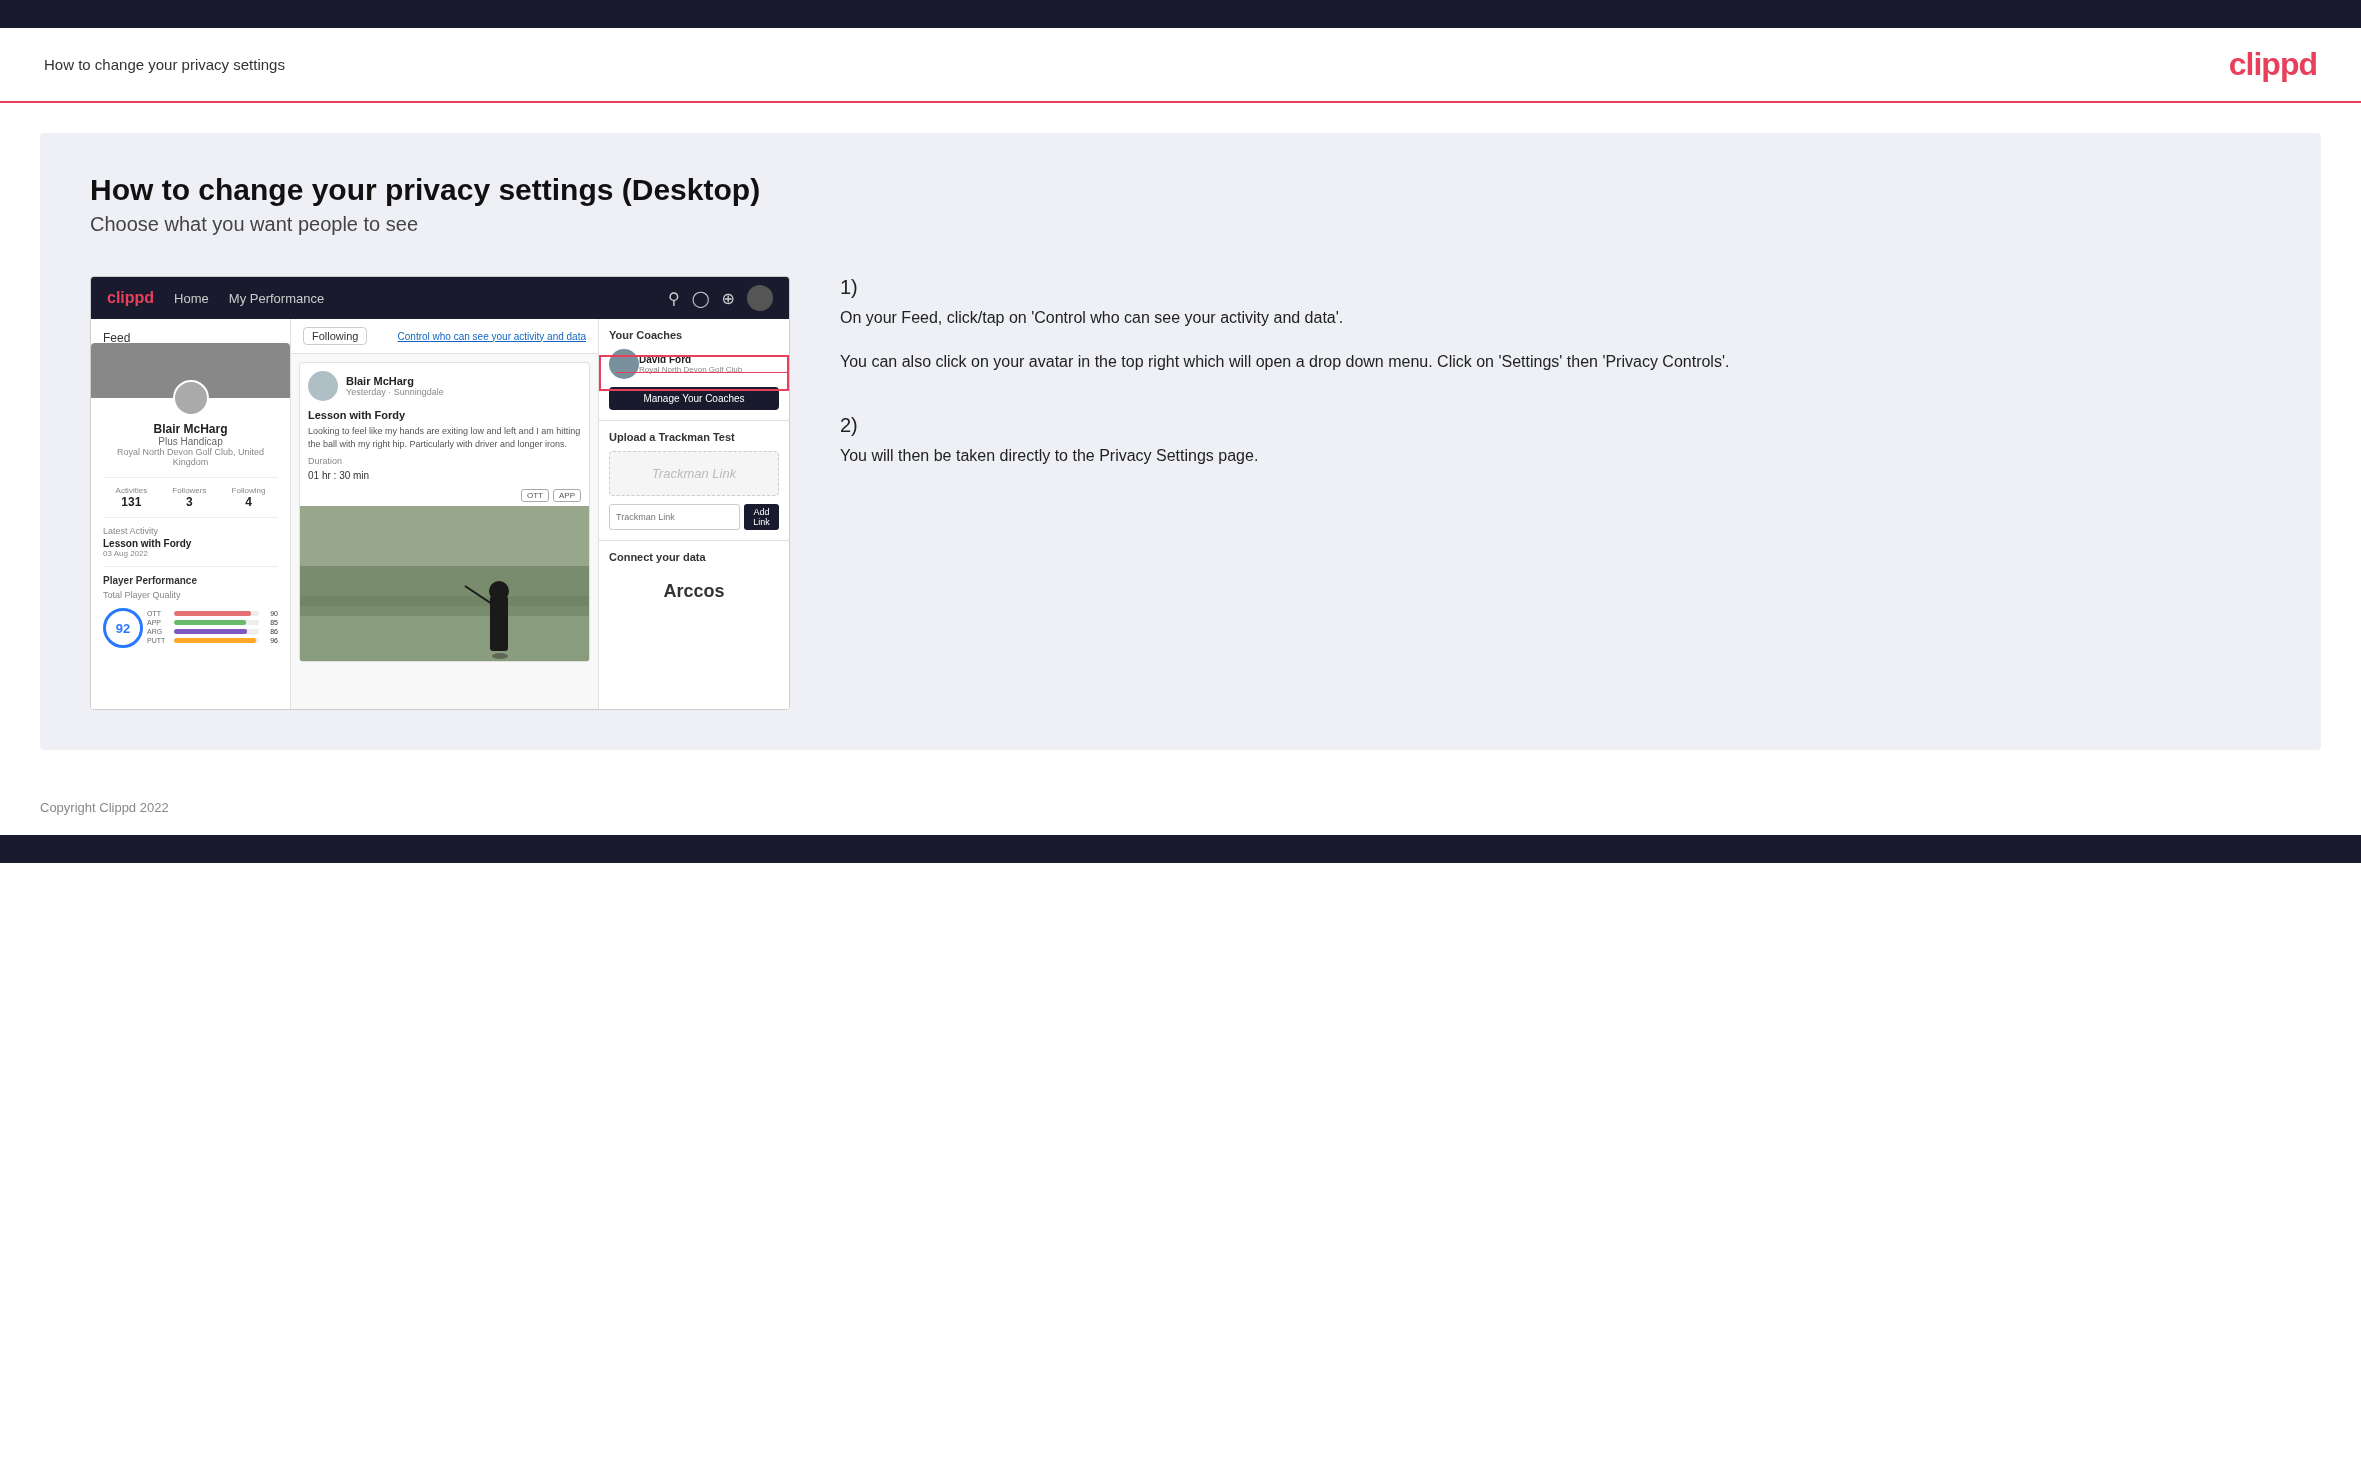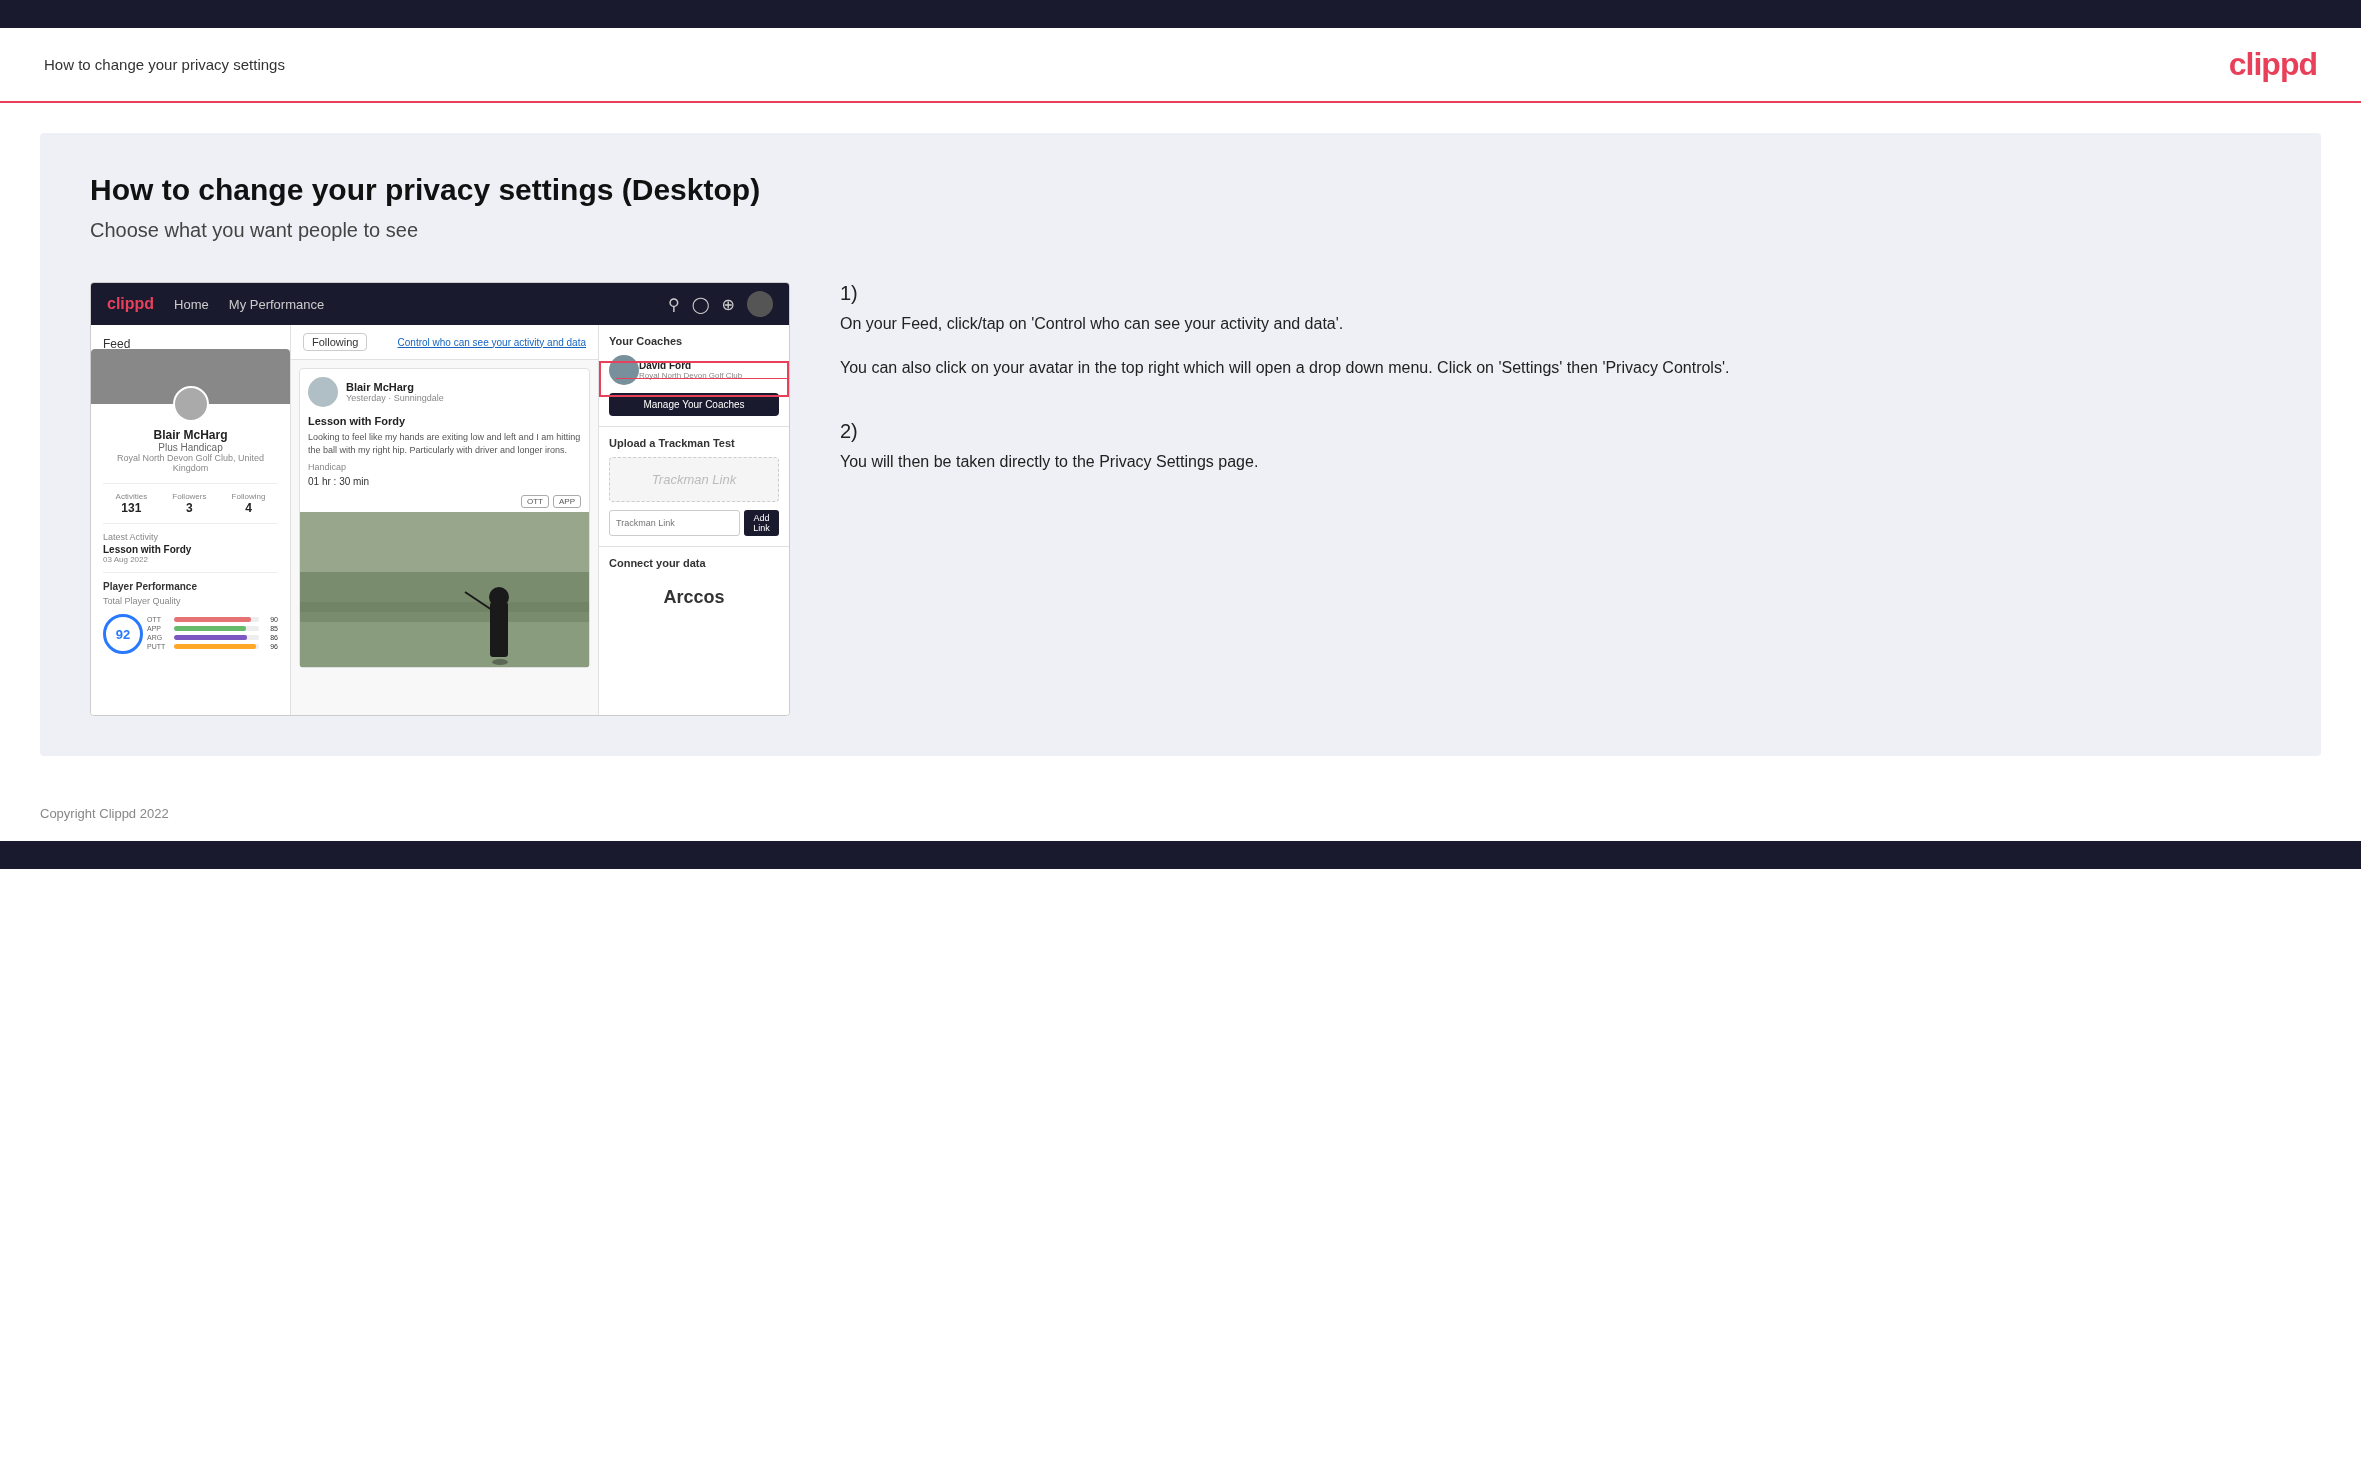--- a/index.html
+++ b/index.html
@@ -36,21 +36,21 @@
     .main-content {
       background: #eef0f5;
       margin: 30px 40px;
       padding: 40px 50px;
       border-radius: 4px;
     }
     .page-title {
       font-size: 30px;
       font-weight: 700;
       color: #111;
-      margin-bottom: 12px;
+      margin-bottom: 6px;
     }
     .page-subtitle {
       font-size: 20px;
       color: #444;
       margin-bottom: 40px;
     }
 
     
     .content-row {
       display: flex;
@@ -547,21 +547,21 @@
             <div class="post-header">
               <div class="post-avatar"></div>
               <div>
                 <div class="post-name">Blair McHarg</div>
                 <div class="post-date">Yesterday · Sunningdale</div>
               </div>
             </div>
             <div class="post-title">Lesson with Fordy</div>
             <div class="post-desc">Looking to feel like my hands are exiting low and left and I am hitting the ball with my right hip. Particularly with driver and longer irons.</div>
             <div class="post-duration">
-              <span>Handicap</span>
+              <span>Duration</span>
             </div>
             <div style="font-size:10px;padding:0 8px 4px;color:#333;font-weight:500;">01 hr : 30 min</div>
             <div class="post-tags">
               <span class="tag">OTT</span>
               <span class="tag">APP</span>
             </div>
             <div class="post-image">
               
               <svg width="100%" height="155" xmlns="http://www.w3.org/2000/svg">
                 <rect width="100%" height="155" fill="#7a8c6e"></rect>

